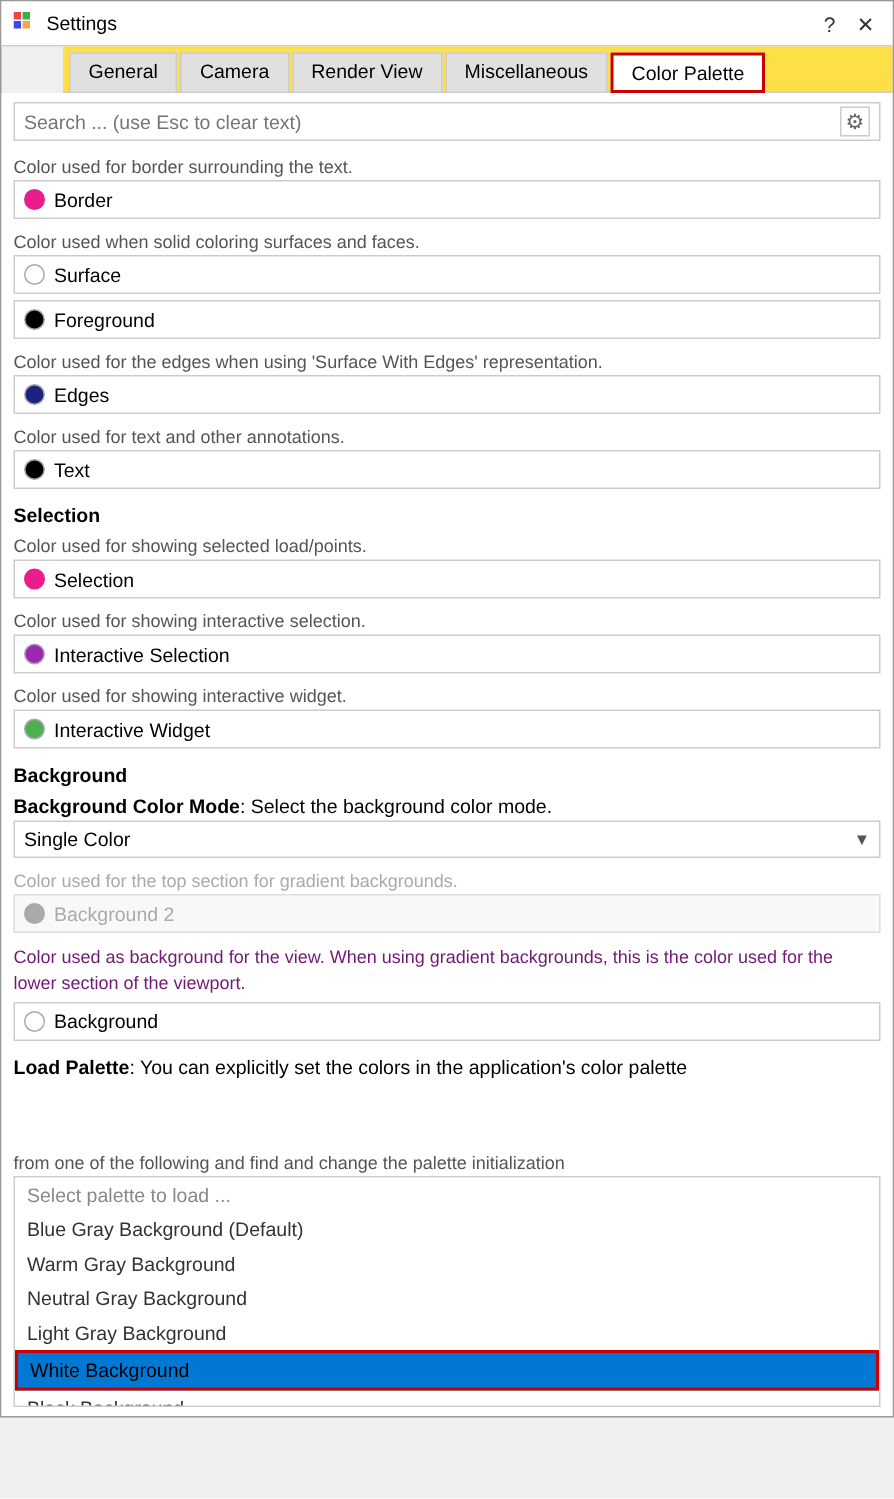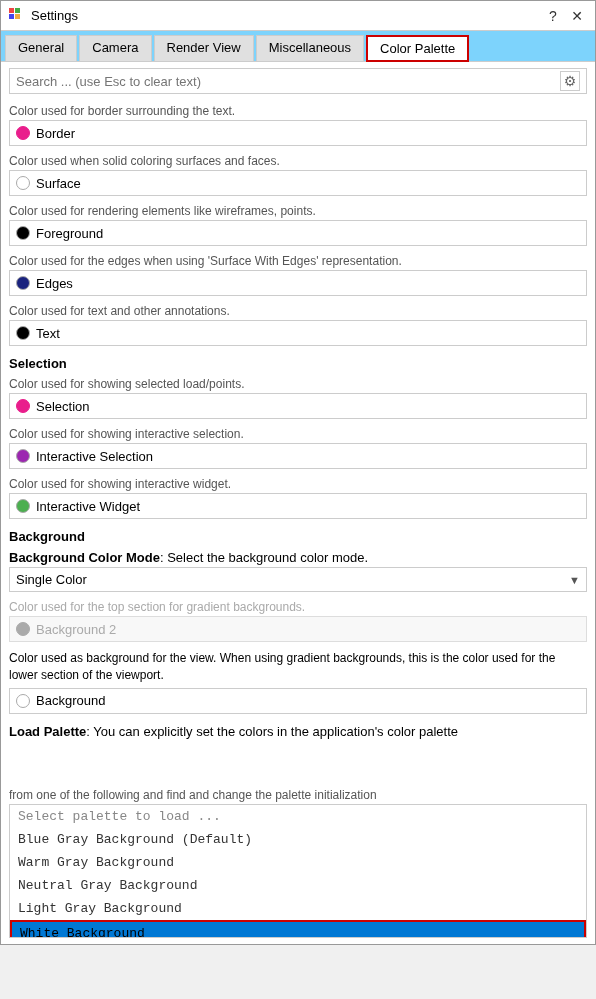--- a/index.html
+++ b/index.html
@@ -50,27 +50,28 @@
       border: none;
       background: transparent;
       cursor: pointer;
       font-size: 14px;
       display: flex;
       align-items: center;
       justify-content: center;
       color: #333;
     }
     .tab-bar {
-      background: #7dd3fc;
+      background: #fde047;
       display: flex;
       border-bottom: 1px solid #ccc;
       flex-shrink: 0;
       padding-top: 4px;
       padding-left: 4px;
       gap: 0;
+      margin-left: 41px;
     }
     .tab {
       padding: 4px 12px;
       border: 1px solid #ccc;
       border-bottom: none;
       background: #e0e0e0;
       cursor: pointer;
       font-size: 13px;
       color: #000;
       margin-right: 2px;
@@ -203,21 +204,20 @@
       font-size: 12px;
       color: #555;
       margin-bottom: 2px;
       margin-top: 47px;
     }
     .palette-dropdown {
       border: 1px solid #ccc;
       background: #fff;
       position: relative;
       overflow: hidden;
-      font-family: Liberation Mono, monospace;
     }
     .palette-option {
       padding: 4px 8px;
       font-size: 13px;
       cursor: pointer;
       color: #333;
       white-space: nowrap;
     }
     .palette-option.selected {
       background: #0078d4;
@@ -235,21 +235,21 @@
       display: flex;
       align-items: center;
       justify-content: space-between;
       border: 1px solid #ccc;
       padding: 4px 6px;
       margin-bottom: 4px;
       cursor: pointer;
     }
     .bg-note {
       font-size: 12px;
-      color: #000000;
+      color: #701a75;
       margin-bottom: 2px;
       margin-top: 4px;
       line-height: 1.4;
     }
   </style>
 </head>
 <body>
 
 <div class="window">
 
@@ -294,21 +294,20 @@
 
     <div>
       <div class="color-section-label">Color used when solid coloring surfaces and faces.</div>
       <div class="color-row">
         <div class="color-dot" style="background:#ffffff; border-color:#aaa;"></div>
         <span class="color-row-label">Surface</span>
       </div>
     </div>
 
     <div>
-      <div class="color-section-label">Color used for rendering elements like wireframes, points.</div>
       <div class="color-row">
         <div class="color-dot" style="background:#000000;"></div>
         <span class="color-row-label">Foreground</span>
       </div>
     </div>
 
     <div>
       <div class="color-section-label">Color used for the edges when using 'Surface With Edges' representation.</div>
       <div class="color-row">
         <div class="color-dot" style="background:#1a237e;"></div>

